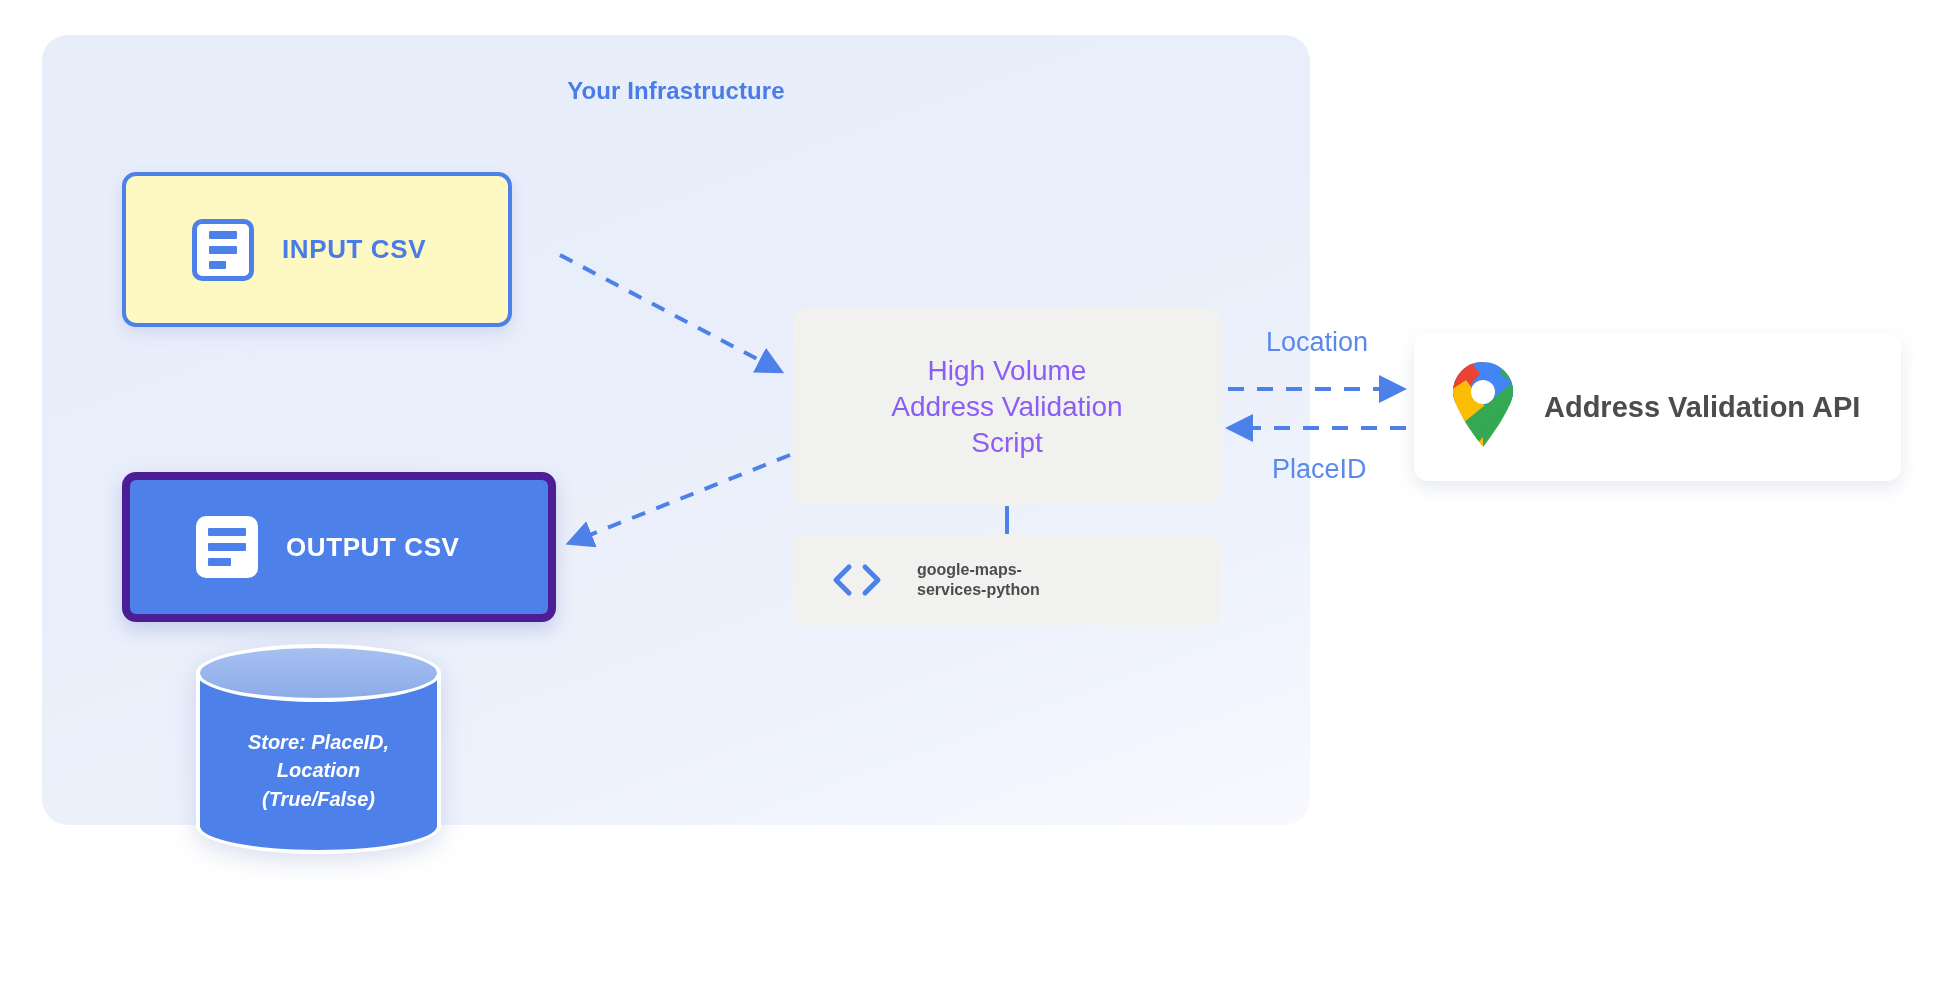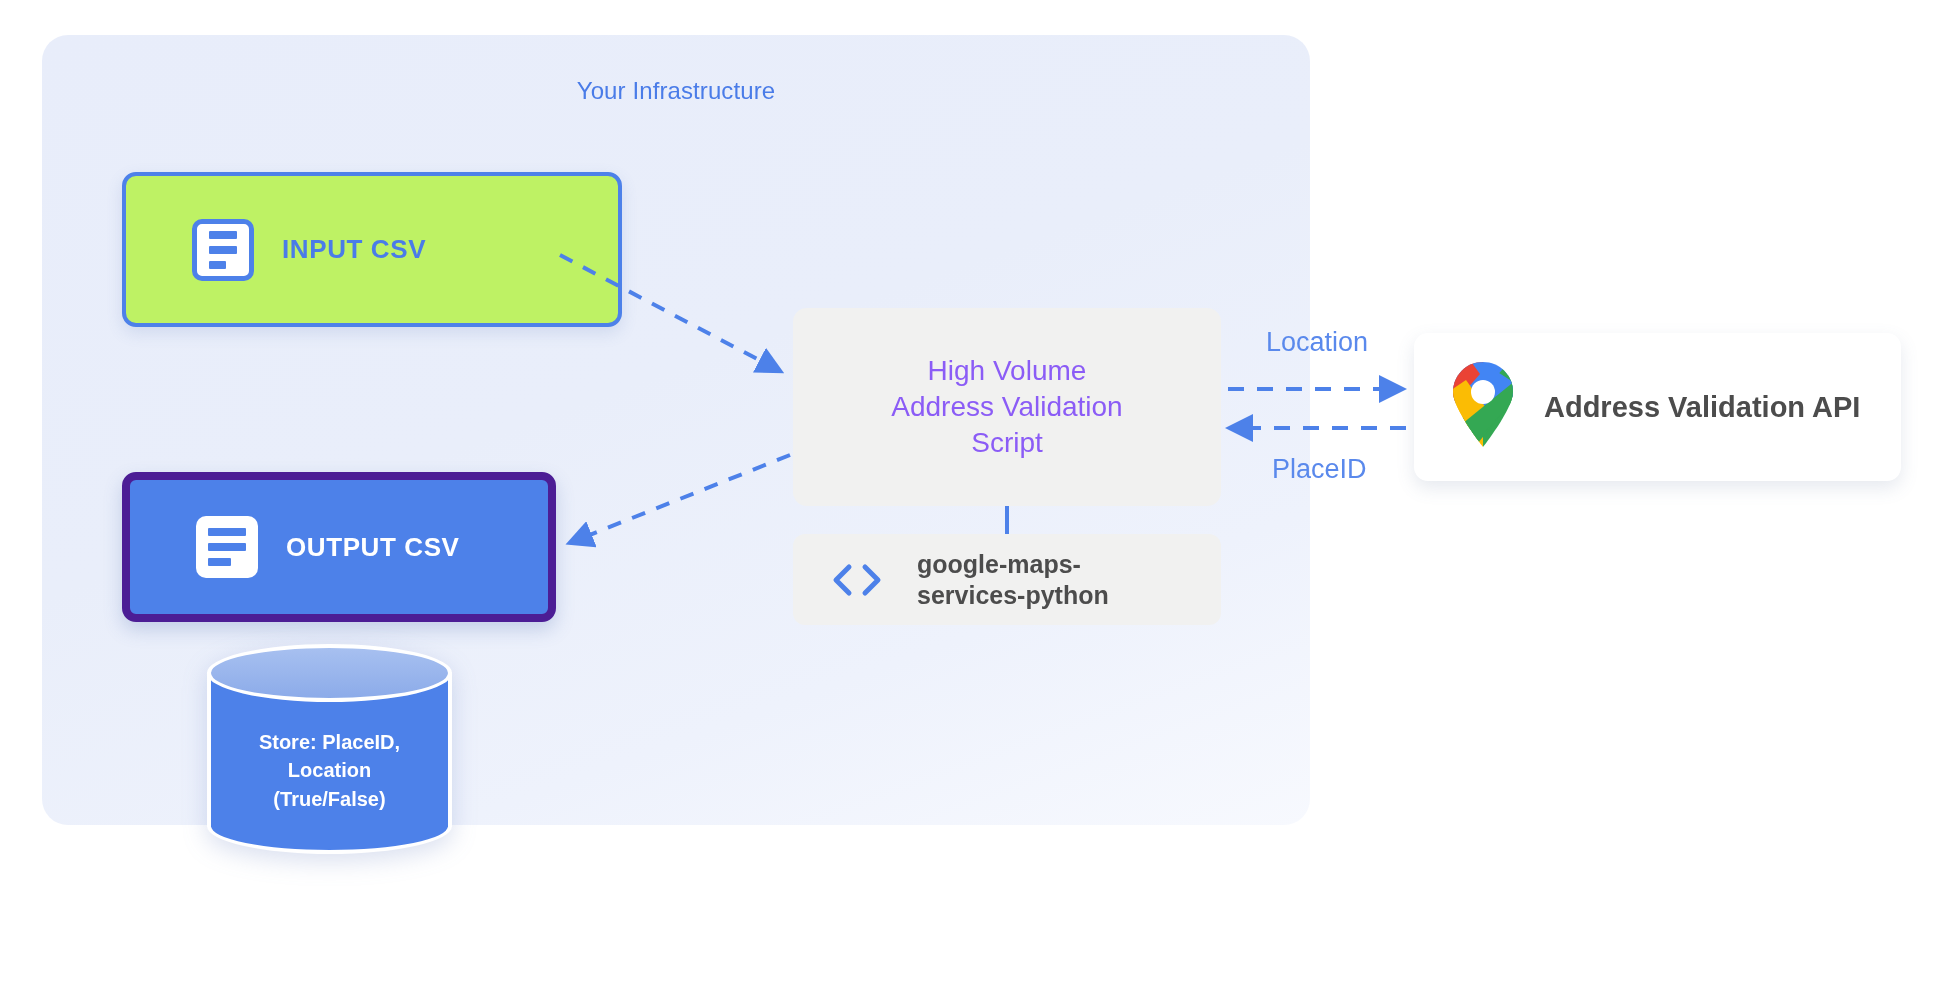--- a/index.html
+++ b/index.html
@@ -29,41 +29,41 @@
     border-radius: 26px;
     background: linear-gradient(160deg, #e8edfa 0%, #e9eefa 45%, #eef2fc 75%, #f7f9fe 100%);
   }
   .infra-title {
     position: absolute;
     left: 0;
     top: 42px;
     width: 100%;
     text-align: center;
     font-size: 24px;
-    font-weight: 400;
+    font-weight: 700;
     letter-spacing: 0.1px;
     color: #4a7ce8;
   }
 
   
   .card {
     position: absolute;
     box-sizing: border-box;
     display: flex;
     align-items: center;
     border-radius: 14px;
   }
 
   
   .card-input {
     left: 122px;
     top: 172px;
-    width: 500px;
+    width: 390px;
     height: 155px;
-    background: #bef264;
+    background: #fef9c3;
     border: 4px solid #4d81e9;
     box-shadow: 0 6px 16px rgba(80,110,180,0.16);
     padding-left: 66px;
   }
   
   .card-output {
     left: 122px;
     top: 472px;
     width: 434px;
     height: 150px;
@@ -108,25 +108,26 @@
   .doc-icon.outline .doc-bar { background: #4d81e9; }
   .doc-icon.filled .doc-bar { background: #4d81e9; }
   .bar-w1 { width: 100%; }
   .bar-w2 { width: 100%; }
   .bar-w3 { width: 60%; margin-right: auto; }
   .doc-icon .row { width: 100%; display: flex; }
 
   
   .cylinder {
     position: absolute;
-    left: 207px;
+    left: 196px;
     top: 644px;
     width: 245px;
     height: 210px;
     filter: drop-shadow(0 7px 12px rgba(80,110,180,0.22));
+    font-style: italic;
   }
   .cyl-body {
     position: absolute;
     left: 0; top: 28px;
     width: 245px;
     height: 155px;
     background: #4d81e9;
     border-left: 4px solid #ffffff;
     border-right: 4px solid #ffffff;
     box-sizing: border-box;
@@ -212,21 +213,21 @@
     box-sizing: border-box;
   }
   .code-icon {
     flex: 0 0 auto;
     margin-right: 32px;
     color: #4d81e9;
     display: flex;
     align-items: center;
   }
   .lib-label {
-    font-size: 25px;
+    font-size: 16px;
     font-weight: 700;
     line-height: 1.23;
     color: #4c4c4c;
     white-space: pre-line;
   }
 
   
   .api-card {
     position: absolute;
     left: 1414px;

